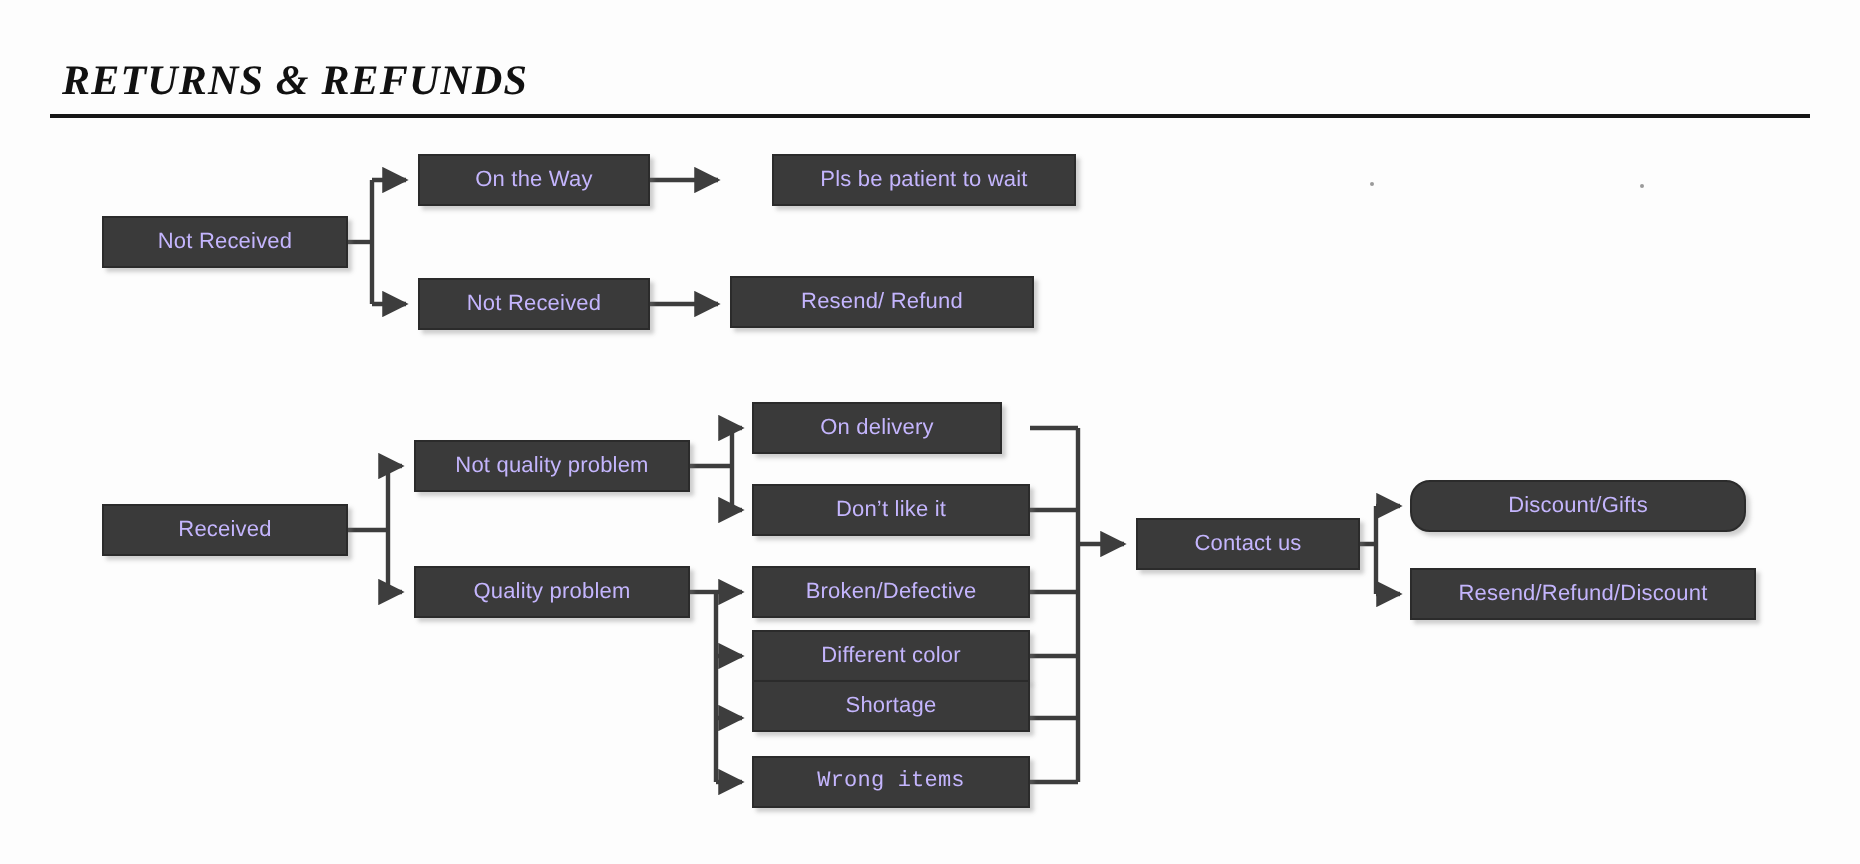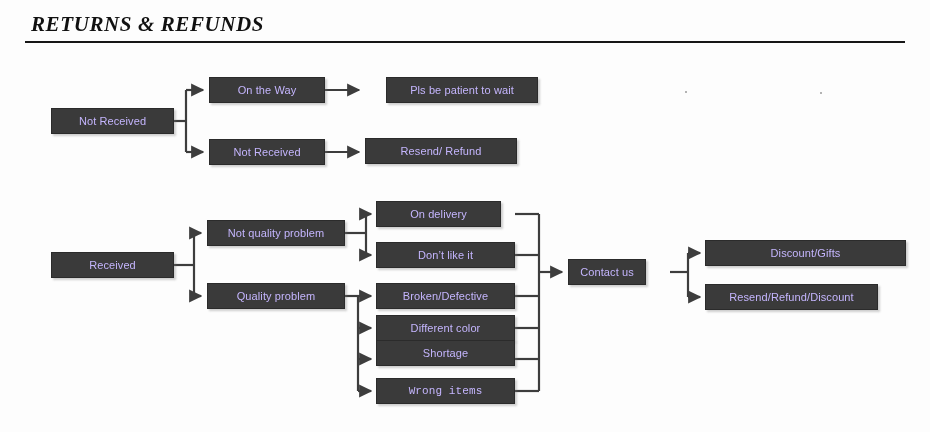--- a/index.html
+++ b/index.html
@@ -16,21 +16,21 @@
     width: 930px;
     height: 432px;
     background: #fdfdfd;
     overflow: hidden;
   }
 
   
   #header {
     position: absolute;
     left: 0;
-    top: 0;
+    top: 16px;
     width: 930px;
     height: 48px;
   }
   #page-title {
     position: absolute;
     left: 31px;
     top: 12px;
     font-family: "Liberation Serif", "DejaVu Serif", serif;
     font-style: italic;
     font-weight: bold;
@@ -176,22 +176,22 @@
     <div class="node" style="left:376px; top:194px; width:139px; height:26px;">Don’t like it</div>
 
     <div class="node" style="left:376px; top:235px; width:139px; height:26px;">Broken/Defective</div>
 
     <div class="node" style="left:376px; top:267px; width:139px; height:26px;">Different color</div>
 
     <div class="node" style="left:376px; top:292px; width:139px; height:26px;">Shortage</div>
 
     <div class="node" style="left:376px; top:330px; width:139px; height:26px;font-family:Liberation Mono, monospace;">Wrong items</div>
 
-    <div class="node" style="left:568px; top:211px; width:78px; height:26px;">Contact us</div>
+    <div class="node" style="left:568px; top:211px; width:112px; height:26px;">Contact us</div>
 
-    <div class="node" style="left:705px; top:192px; width:201px; height:26px;">Discount/Gifts</div>
+    <div class="node" style="left:705px; top:192px; width:168px; height:26px;border-radius:10px;">Discount/Gifts</div>
 
     <div class="node" style="left:705px; top:236px; width:173px; height:26px;">Resend/Refund/Discount</div>
 
     <span class="speck" style="left:685px; top:43px;"></span>
     <span class="speck" style="left:820px; top:44px;"></span>
   </div>
 </div>
 
 </body></html>

